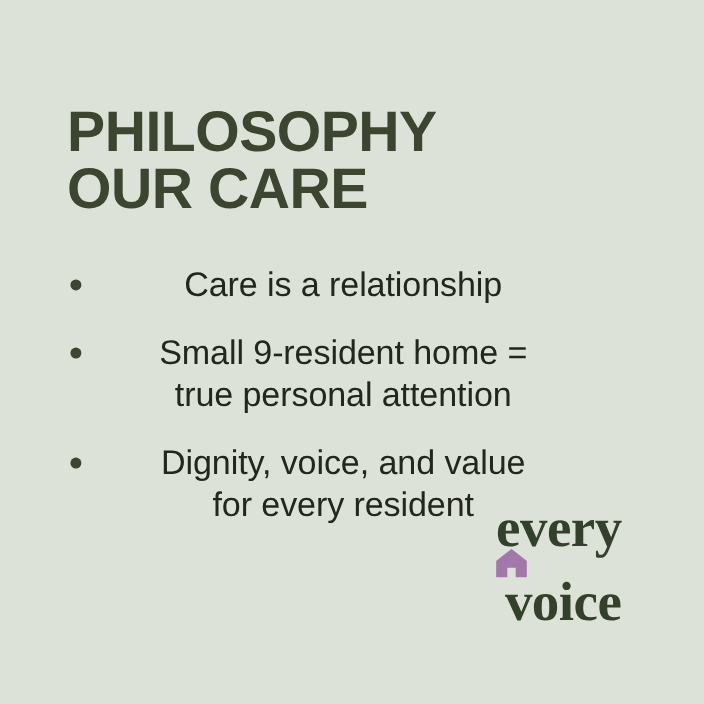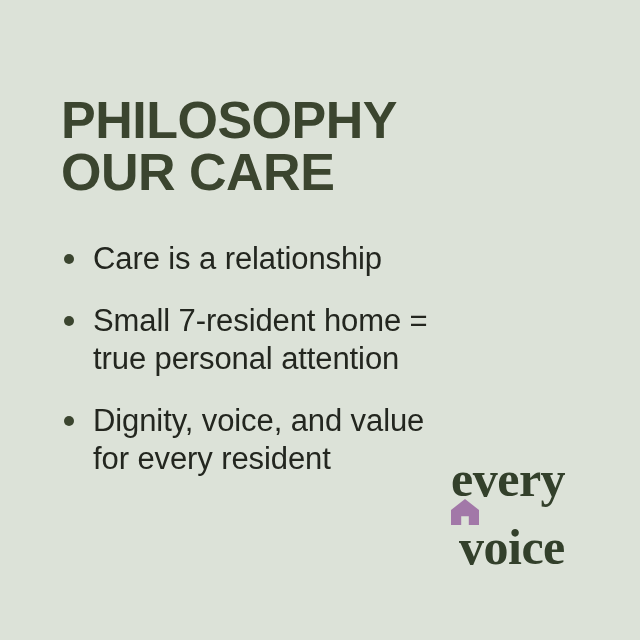--- a/index.html
+++ b/index.html
@@ -45,20 +45,21 @@
 
   
   .bullet-list {
     position: absolute;
     left: 61px;
     top: 240px;
     width: 470px;
     margin: 0;
     padding: 0;
     list-style: none;
+    text-align: center;
   }
   .bullet-item {
     position: relative;
     padding-left: 32px;
     margin: 0 0 24px 0;
     color: #23261F;
     font-family: "Liberation Sans", sans-serif;
     font-weight: 400;
     font-size: 31px;
     line-height: 38px;
@@ -133,21 +134,21 @@
 
   <ul class="bullet-list">
 
     <li class="bullet-item">
       <span class="bullet-dot"></span>
       <span class="bullet-text">Care is a relationship</span>
     </li>
 
     <li class="bullet-item">
       <span class="bullet-dot"></span>
-      <span class="bullet-text">Small 7-resident home =
+      <span class="bullet-text">Small 9-resident home =
 true personal attention</span>
     </li>
 
     <li class="bullet-item">
       <span class="bullet-dot"></span>
       <span class="bullet-text">Dignity, voice, and value
 for every resident</span>
     </li>
 
   </ul>

